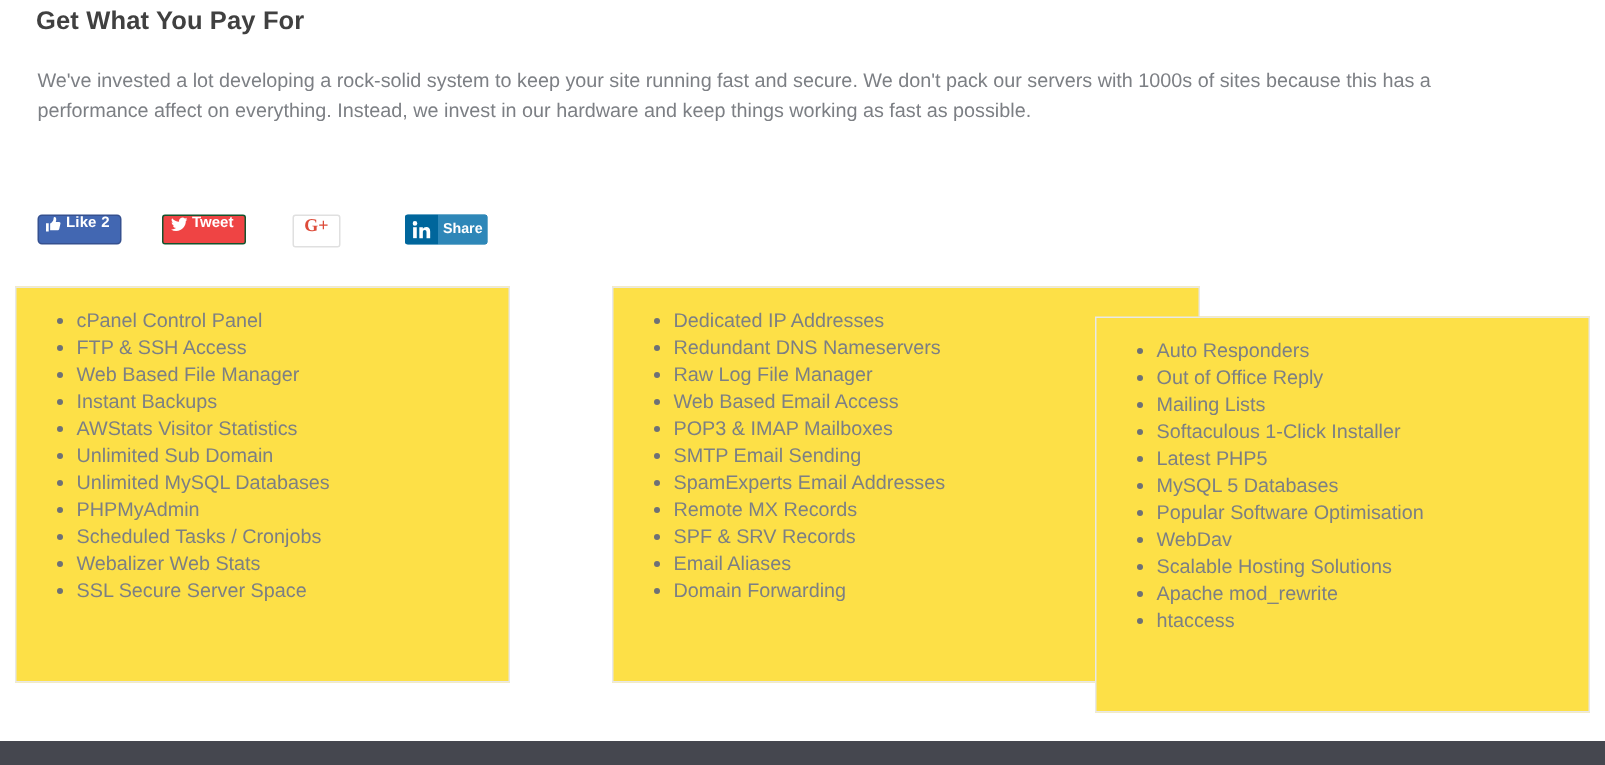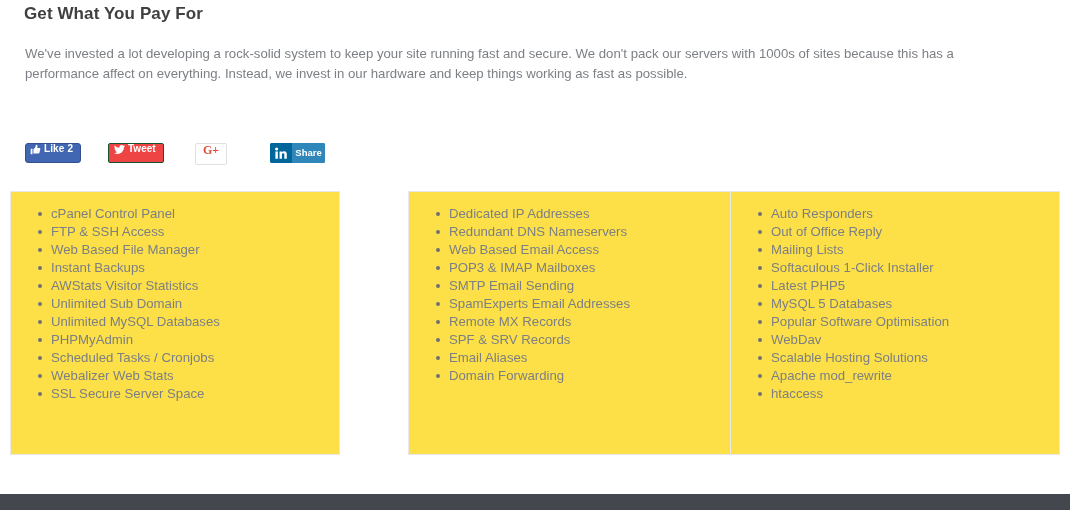--- a/index.html
+++ b/index.html
@@ -158,21 +158,21 @@
   .feature-card {
     position: absolute;
     top: 0;
     height: 264px;
     background: #fde047;
     border: 1px solid #e8e8e8;
     box-sizing: border-box;
   }
   .feature-card.card-1 { left: 10px;  width: 330px; }
   .feature-card.card-2 { left: 370px; width: 392px; margin-left: 38px; }
-  .feature-card.card-3 { left: 730px; width: 330px; }
+  .feature-card.card-3 { left: 730px; width: 330px; margin-top: 20px; }
 
   .feature-list {
     margin: 0;
     padding: 13px 0 0 40px;
     list-style: none;
   }
   .feature-list li {
     position: relative;
     font-size: 13.2px;
     line-height: 18px;
@@ -261,20 +261,21 @@
       <li>Scheduled Tasks / Cronjobs</li>
       <li>Webalizer Web Stats</li>
       <li>SSL Secure Server Space</li>
     </ul>
   </div>
 
   <div class="feature-card card-2">
     <ul class="feature-list">
       <li>Dedicated IP Addresses</li>
       <li>Redundant DNS Nameservers</li>
+      <li>Raw Log File Manager</li>
       <li>Web Based Email Access</li>
       <li>POP3 &amp; IMAP Mailboxes</li>
       <li>SMTP Email Sending</li>
       <li>SpamExperts Email Addresses</li>
       <li>Remote MX Records</li>
       <li>SPF &amp; SRV Records</li>
       <li>Email Aliases</li>
       <li>Domain Forwarding</li>
     </ul>
   </div>

